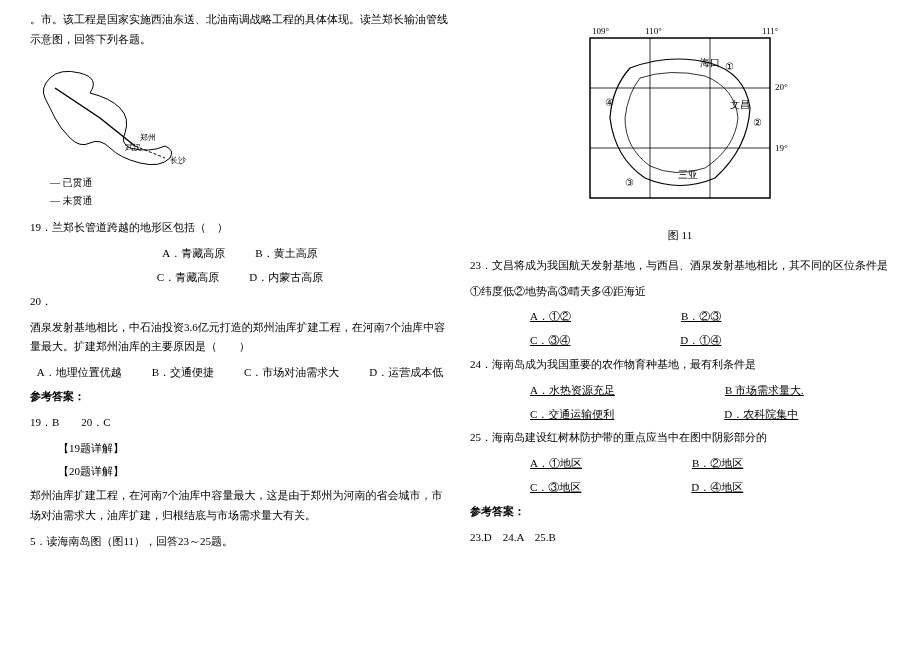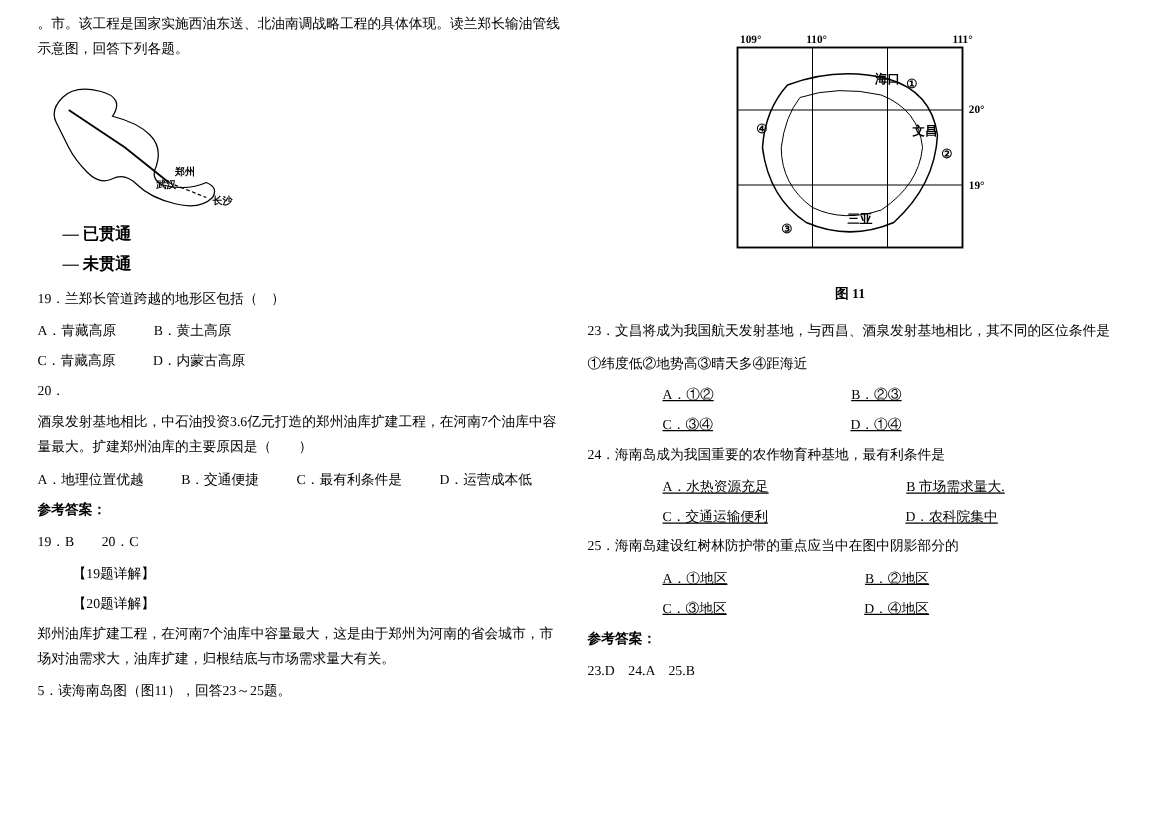--- a/index.html
+++ b/index.html
@@ -20,44 +20,44 @@
     }
     .column {
       width: 50%;
       padding: 0 10px;
     }
     .para {
       margin-bottom: 6px;
     }
     .diagram {
       margin: 8px 0;
-      font-weight: bold;
     }
     .map-left {
       width: 180px;
       height: 110px;
     }
     .legend {
-      font-size: 13px;
+      font-size: 10px;
       margin-left: 20px;
     }
     .map-right {
       width: 220px;
       height: 200px;
       display: block;
       margin: 0 auto 8px auto;
     }
     .fig-caption {
       text-align: center;
       margin-bottom: 10px;
     }
     .options-row {
       display: flex;
       gap: 30px;
       margin-bottom: 4px;
+      justify-content: center;
     }
     .options-row-indent {
       padding-left: 60px;
       display: flex;
       gap: 110px;
       margin-bottom: 4px;
       text-decoration: underline;
     }
     .answer-label {
       font-weight: bold;
@@ -96,21 +96,21 @@
   <div class="options-row">
     <span>C．青藏高原</span>
     <span>D．内蒙古高原</span>
   </div>
 
   <div class="para">20．</div>
   <div class="para">酒泉发射基地相比，中石油投资3.6亿元打造的郑州油库扩建工程，在河南7个油库中容量最大。扩建郑州油库的主要原因是（　　）</div>
   <div class="options-row">
     <span>A．地理位置优越</span>
     <span>B．交通便捷</span>
-    <span>C．最有利条件是</span>
+    <span>C．市场对油需求大</span>
     <span>D．运营成本低</span>
   </div>
 
   <div class="para answer-label">参考答案：</div>
   <div class="para">19．B　　20．C</div>
   <div class="section-title">【19题详解】</div>
   <div class="section-title">【20题详解】</div>
   <div class="para">郑州油库扩建工程，在河南7个油库中容量最大，这是由于郑州为河南的省会城市，市场对油需求大，油库扩建，归根结底与市场需求量大有关。</div>
   <div class="para">5．读海南岛图（图11），回答23～25题。</div>
 </div>

